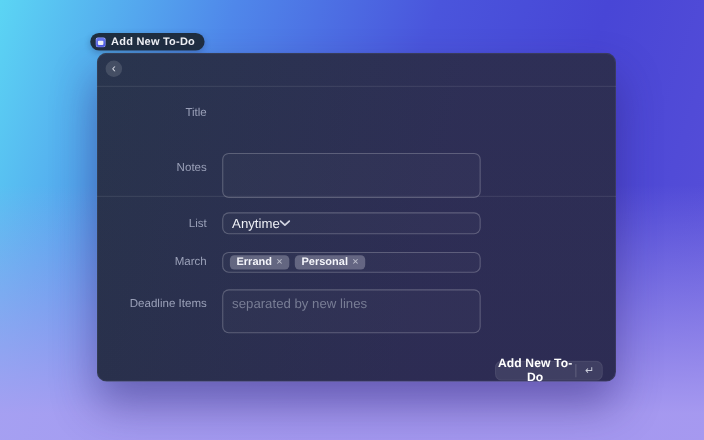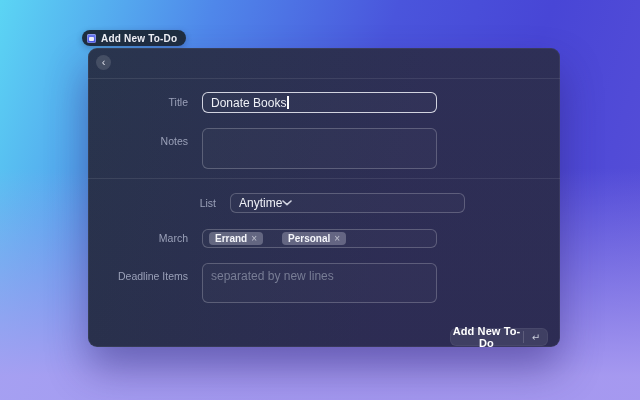--- a/index.html
+++ b/index.html
@@ -61,35 +61,35 @@
     color:#9aa0b8; font-size:10.5px; line-height:12px;
   }
 
   .field {
     width:235px; border:1px solid rgba(255,255,255,0.22); border-radius:6px;
     background:rgba(255,255,255,0.02);
     color:#eef0f6; font-size:12px;
     display:flex; align-items:center;
     padding:0 8px; cursor:text;
   }
-  .row-title { top:44px; } .row-title .field { height:21px; border-color:rgba(238,240,248,0.85); }
+  .row-title { top:44px;flex-direction:column; } .row-title .field { height:21px; border-color:rgba(238,240,248,0.85); }
   .row-title .lbl { line-height:21px; }
   .caret { display:inline-block; width:1.5px; height:13px; background:#ffffff; margin-left:1px; vertical-align:-2px; }
 
-  .row-notes { top:80px; } .row-notes .lbl { padding-top:7px; }
+  .row-notes { top:91px; } .row-notes .lbl { padding-top:7px; }
   textarea.field {
     resize:none; outline:none; font-family:inherit;
     padding:5px 8px; line-height:14px;
   }
   .row-notes textarea { height:41px; }
 
   .row-list { top:145px; } .row-list .field { height:20px; justify-content:flex-start; cursor:pointer; }
-  .row-list .lbl { line-height:20px;margin-left:28px; }
+  .row-list .lbl { line-height:20px; }
 
-  .row-tags { top:181px; } .row-tags .field { height:19px; gap:19px; padding:0 6px; }
+  .row-tags { top:181px; } .row-tags .field { height:19px; gap:5px; padding:0 6px; }
   .row-tags .lbl { line-height:19px; }
   .tag-pill {
     display:flex; align-items:center; gap:4px;
     height:13px; padding:0 6px; border-radius:4px;
     background:rgba(221,223,236,0.30);
     color:#f4f5fa; font-size:10px; font-weight:700; cursor:pointer;
   }
   .tag-pill .tag-x { font-weight:400; color:rgba(244,245,250,0.62); font-size:10px; cursor:pointer; }
 
   .row-checklist { top:215px; } .row-checklist .lbl { padding-top:7px; }
@@ -127,24 +127,20 @@
 
   <div class="win-header">
     <div class="back-btn">
       <span>‹</span>
     </div>
   </div>
   <div class="divider d1"></div>
 
   <div class="row row-title">
     <div class="lbl">Title</div>
-    <div class="field">
-      <span>Donate Books</span>
-        <span class="caret"></span>
-    </div>
   </div>
 
   <div class="row row-notes">
     <div class="lbl">Notes</div>
     <textarea class="field" style=""></textarea>
   </div>
 
   <div class="divider d2"></div>
 
   <div class="row row-list">

